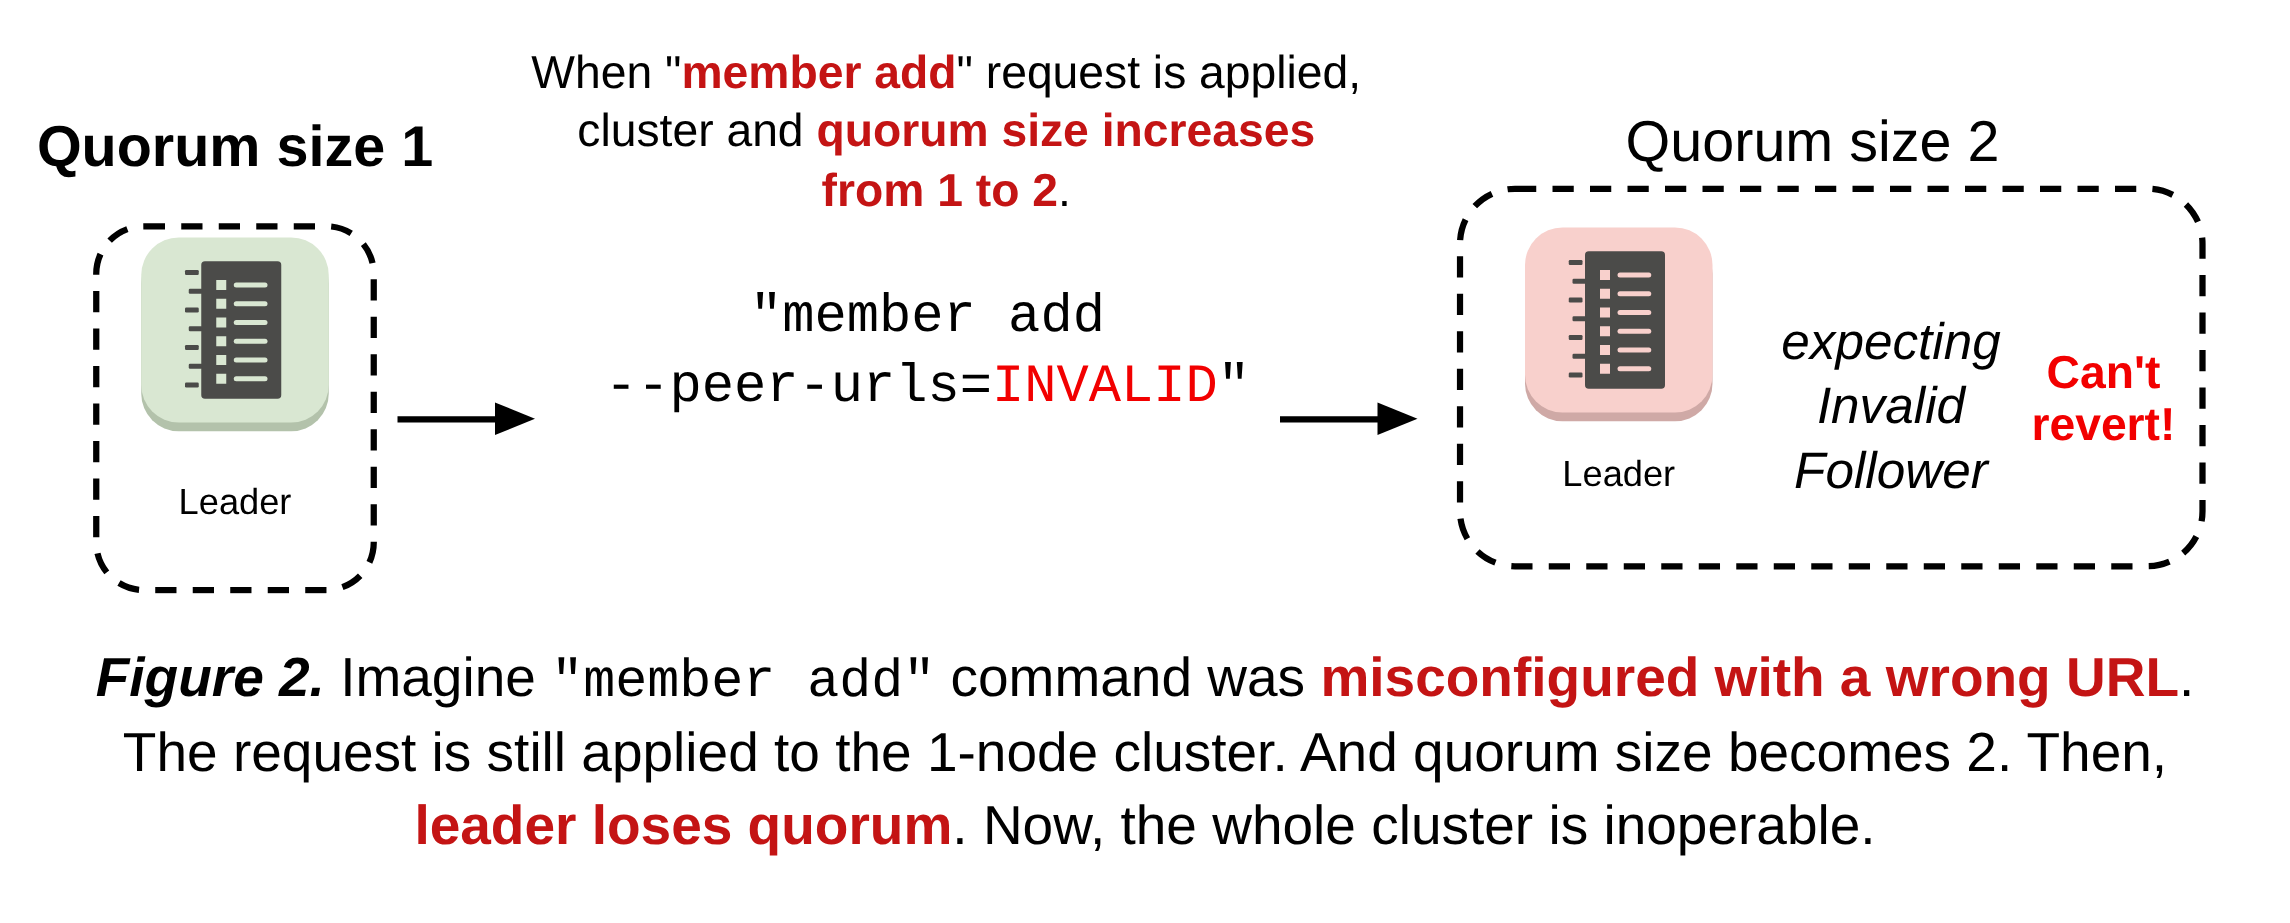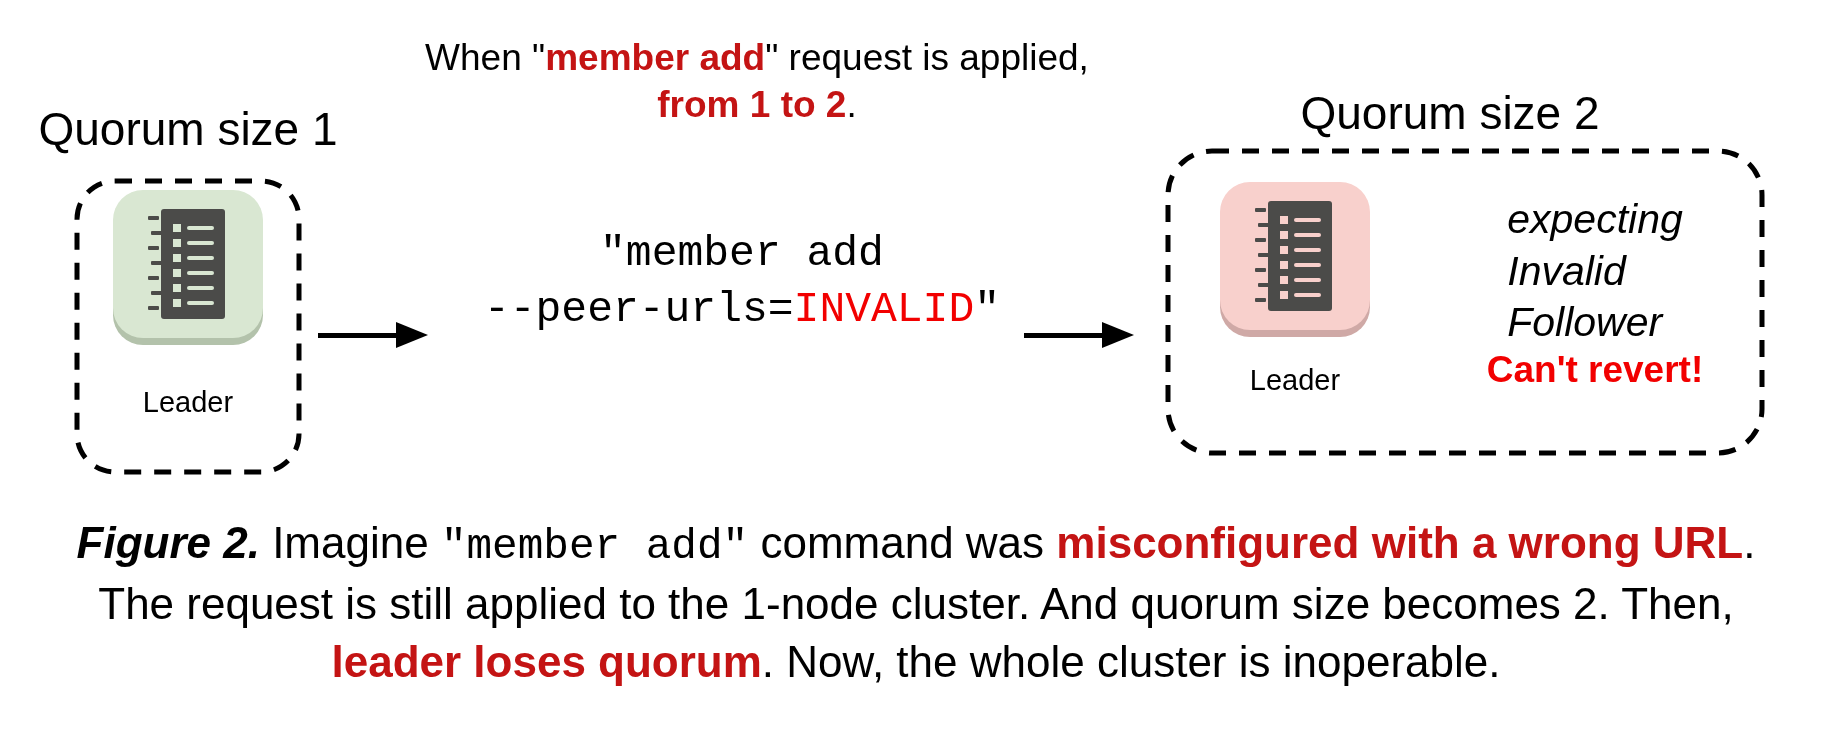--- a/index.html
+++ b/index.html
@@ -18,32 +18,32 @@
     overflow:hidden;
   }
   
   .cluster-title{
     position:absolute;
     font-size:46px;
     text-align:center;
     white-space:nowrap;
     letter-spacing:0;
   }
-  .title-left{left:28px;top:102px;width:320px;}
+  .title-left{left:28px;top:90px;width:320px;font-weight:bold;}
   .title-right{left:1290px;top:86px;width:320px;}
 
   
   .cluster-box{position:absolute;}
   .cluster-box .outline{position:absolute;left:0;top:0;}
   .box-left{left:74px;top:178px;width:228px;height:297px;
     display:flex;flex-direction:column;align-items:center;padding-top:12px;box-sizing:border-box;}
   .box-right{left:1165px;top:148px;width:600px;height:308px;
     display:flex;flex-direction:row;box-sizing:border-box;padding-top:34px;}
   .right-col-node{width:260px;display:flex;flex-direction:column;align-items:center;}
-  .right-col-text{flex:1;display:flex;flex-direction:column;align-items:center;text-align:left;}
+  .right-col-text{flex:1;display:flex;flex-direction:row;align-items:center;text-align:center;}
 
   
   .node{
     width:150px;height:148px;border-radius:30px;
     display:flex;align-items:center;justify-content:center;
   }
   .node.green{background:#d9e7d2;box-shadow:0 7px 0 #b3c2ab;}
   .node.pink{background:#f8d0cc;box-shadow:0 7px 0 #cfa9a6;}
   .node-label{font-size:29px;margin-top:48px;}
   .box-right .node-label{margin-top:34px;}
@@ -126,20 +126,21 @@
         </g>
       </svg>
     </div>
     <div class="node-label">Leader</div>
   </div>
 
   <div class="arrow arrow-1"></div>
 
   <div class="annotation">
     <div><span>When "</span><span class="rb">member add</span><span>" request is applied,</span></div>
+    <div><span>cluster and </span><span class="rb">quorum size increases</span></div>
     <div><span class="rb">from 1 to 2</span><span>.</span></div>
   </div>
 
   <div class="command">
     <div><span>"member add</span></div>
     <div><span>--peer-urls=</span><span class="r">INVALID</span><span>"</span></div>
   </div>
 
   <div class="arrow arrow-2"></div>
 

